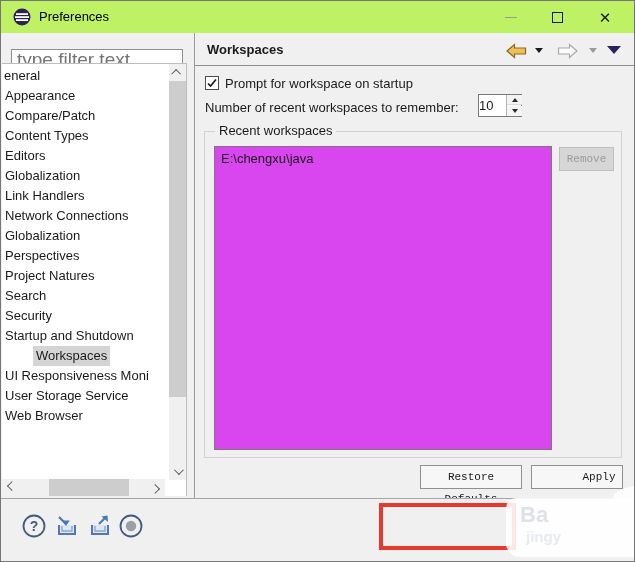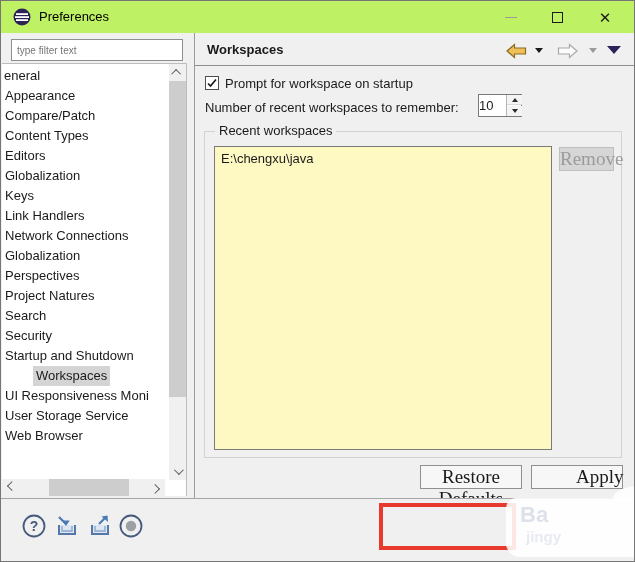--- a/index.html
+++ b/index.html
@@ -13,22 +13,22 @@
   .titlebar { position:absolute; left:0; top:0; width:100%; height:32px; background:#bef264; }
   .titlebar .appicon { position:absolute; left:12px; top:7px; width:18px; height:18px; }
   .titlebar .title { position:absolute; left:38px; top:8px; font-size:13px; color:#000; }
   .cap-btn { position:absolute; top:0; width:44px; height:32px; display:flex; align-items:center; justify-content:center; cursor:default; }
   .cap-min { left:488px; } .cap-max { left:534px; } .cap-close { left:582px; }
   .min-glyph { width:12px; height:0; border-top:1px solid #9a9a9a; }
   .max-glyph { width:11px; height:11px; border:1px solid #1a1a1a; }
   .close-glyph { font-size:15px; line-height:1; color:#1a1a1a; }
 
   
-  .filter-input { position:absolute; left:10px; top:38px; width:172px; height:22px;
-    border:1px solid #8f8f8f; background:#fff; font-family:inherit; font-size:10px;
+  .filter-input { position:absolute; left:10px; top:48px; width:172px; height:22px;
+    border:1px solid #8f8f8f; background:#fff; font-family:inherit; font-size:19px;
     padding:0 5px; color:#ef4444; }
   .filter-input::placeholder { color:#757575; opacity:1; }
 
   .tree { position:absolute; left:1px; top:62px; width:185px; height:433px; background:#fff;
           border-top:1px solid #bdbdbd; border-right:1px solid #bdbdbd; overflow:hidden; }
   .tree-rows { position:absolute; left:0; top:2px; right:17px; }
   .tree-row { height:20px; line-height:20px; white-space:nowrap; overflow:hidden; cursor:default; }
   .tree-row span { display:inline-block; padding:0 3px; }
   .lvl0 span { margin-left:-1px; }
   .lvl1 span { }
@@ -66,25 +66,25 @@
   .spin-value { position:absolute; left:0; top:0; width:27px; height:100%; text-align:left; line-height:21px; }
   .spin-btns { position:absolute; right:0; top:0; width:15px; height:100%; border-left:1px solid #b5b5b5; }
   .spin-btn { position:absolute; left:0; width:15px; height:10px; background:#f4f4f4; display:flex; align-items:center; justify-content:center; }
   .spin-up { top:0; border-bottom:1px solid #d9d9d9; } .spin-down { bottom:0; }
   .spin-tri { width:0; height:0; border-left:3.5px solid transparent; border-right:3.5px solid transparent; }
   .spin-up .spin-tri { border-bottom:4px solid #2b2b2b; }
   .spin-down .spin-tri { border-top:4px solid #2b2b2b; }
 
   .groupbox { position:absolute; left:203px; top:130px; width:418px; height:327px; border:1px solid #d2d2d2; }
   .group-title { position:absolute; left:10px; top:-9px; background:#f0f0f0; padding:0 4px; }
-  .ws-list { position:absolute; left:9px; top:14px; width:338px; height:304px; background:#fef9c3; border:1px solid #7a7a7a; }
+  .ws-list { position:absolute; left:9px; top:14px; width:338px; height:304px; background:#d946ef; border:1px solid #7a7a7a; }
   .ws-item { padding:4px 0 0 6px; }
 
-  .btn { position:absolute; background:#f7f7f7; border:1px solid #909090; font-family:Liberation Serif, serif;
-         font-size:19px; color:#1a1a1a; text-align:center; cursor:default; }
+  .btn { position:absolute; background:#f7f7f7; border:1px solid #909090; font-family:Liberation Mono, monospace;
+         font-size:11px; color:#1a1a1a; text-align:center; cursor:default; }
   .btn-remove { left:354px; top:15px; width:55px; height:24px; line-height:22px;
                 background:#d6d6d6; border-color:#bfbfbf; color:#9b9b9b; }
   .btn-restore { left:419px; top:464px; width:102px; height:24px; line-height:22px; }
   .btn-apply { left:530px; top:464px; width:92px; height:24px; line-height:22px;padding-left:44px; }
 
   
   .footer { position:absolute; left:0; top:497px; width:100%; height:64px; background:#f0f0f0; border-top:1px solid #a6a6a6; }
   .foot-icon { position:absolute; top:14px; width:26px; height:26px; cursor:default; }
 
   .red-box { position:absolute; left:378px; top:502px; width:137px; height:47px;
@@ -125,21 +125,20 @@
   <input class="filter-input" placeholder="type filter text" style="">
 
   <div class="tree">
     <div class="tree-rows">
       <div class="tree-row lvl0"><span>eneral</span></div>
       <div class="tree-row lvl1"><span>Appearance</span></div>
       <div class="tree-row lvl1"><span>Compare/Patch</span></div>
       <div class="tree-row lvl1"><span>Content Types</span></div>
       <div class="tree-row lvl1"><span>Editors</span></div>
       <div class="tree-row lvl1"><span>Globalization</span></div>
-      <div class="tree-row lvl1"><span>Keys</span></div>
       <div class="tree-row lvl1"><span>Link Handlers</span></div>
       <div class="tree-row lvl1"><span>Network Connections</span></div>
       <div class="tree-row lvl1"><span>Globalization</span></div>
       <div class="tree-row lvl1"><span>Perspectives</span></div>
       <div class="tree-row lvl1"><span>Project Natures</span></div>
       <div class="tree-row lvl1"><span>Search</span></div>
       <div class="tree-row lvl1"><span>Security</span></div>
       <div class="tree-row lvl1"><span>Startup and Shutdown</span></div>
       <div class="tree-row lvl2 selected"><span>Workspaces</span></div>
       <div class="tree-row lvl1"><span>UI Responsiveness Moni</span></div>

